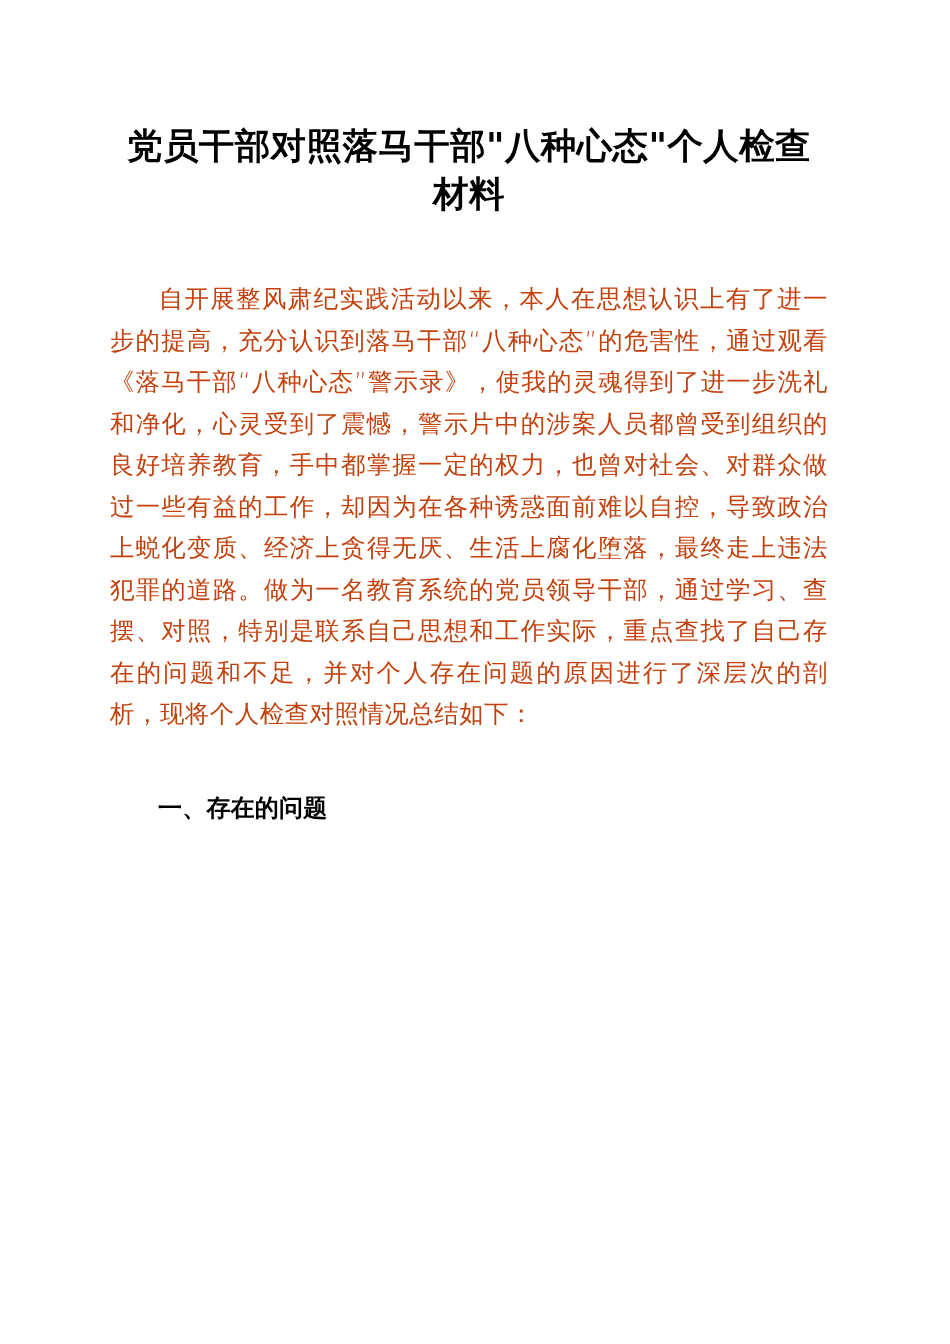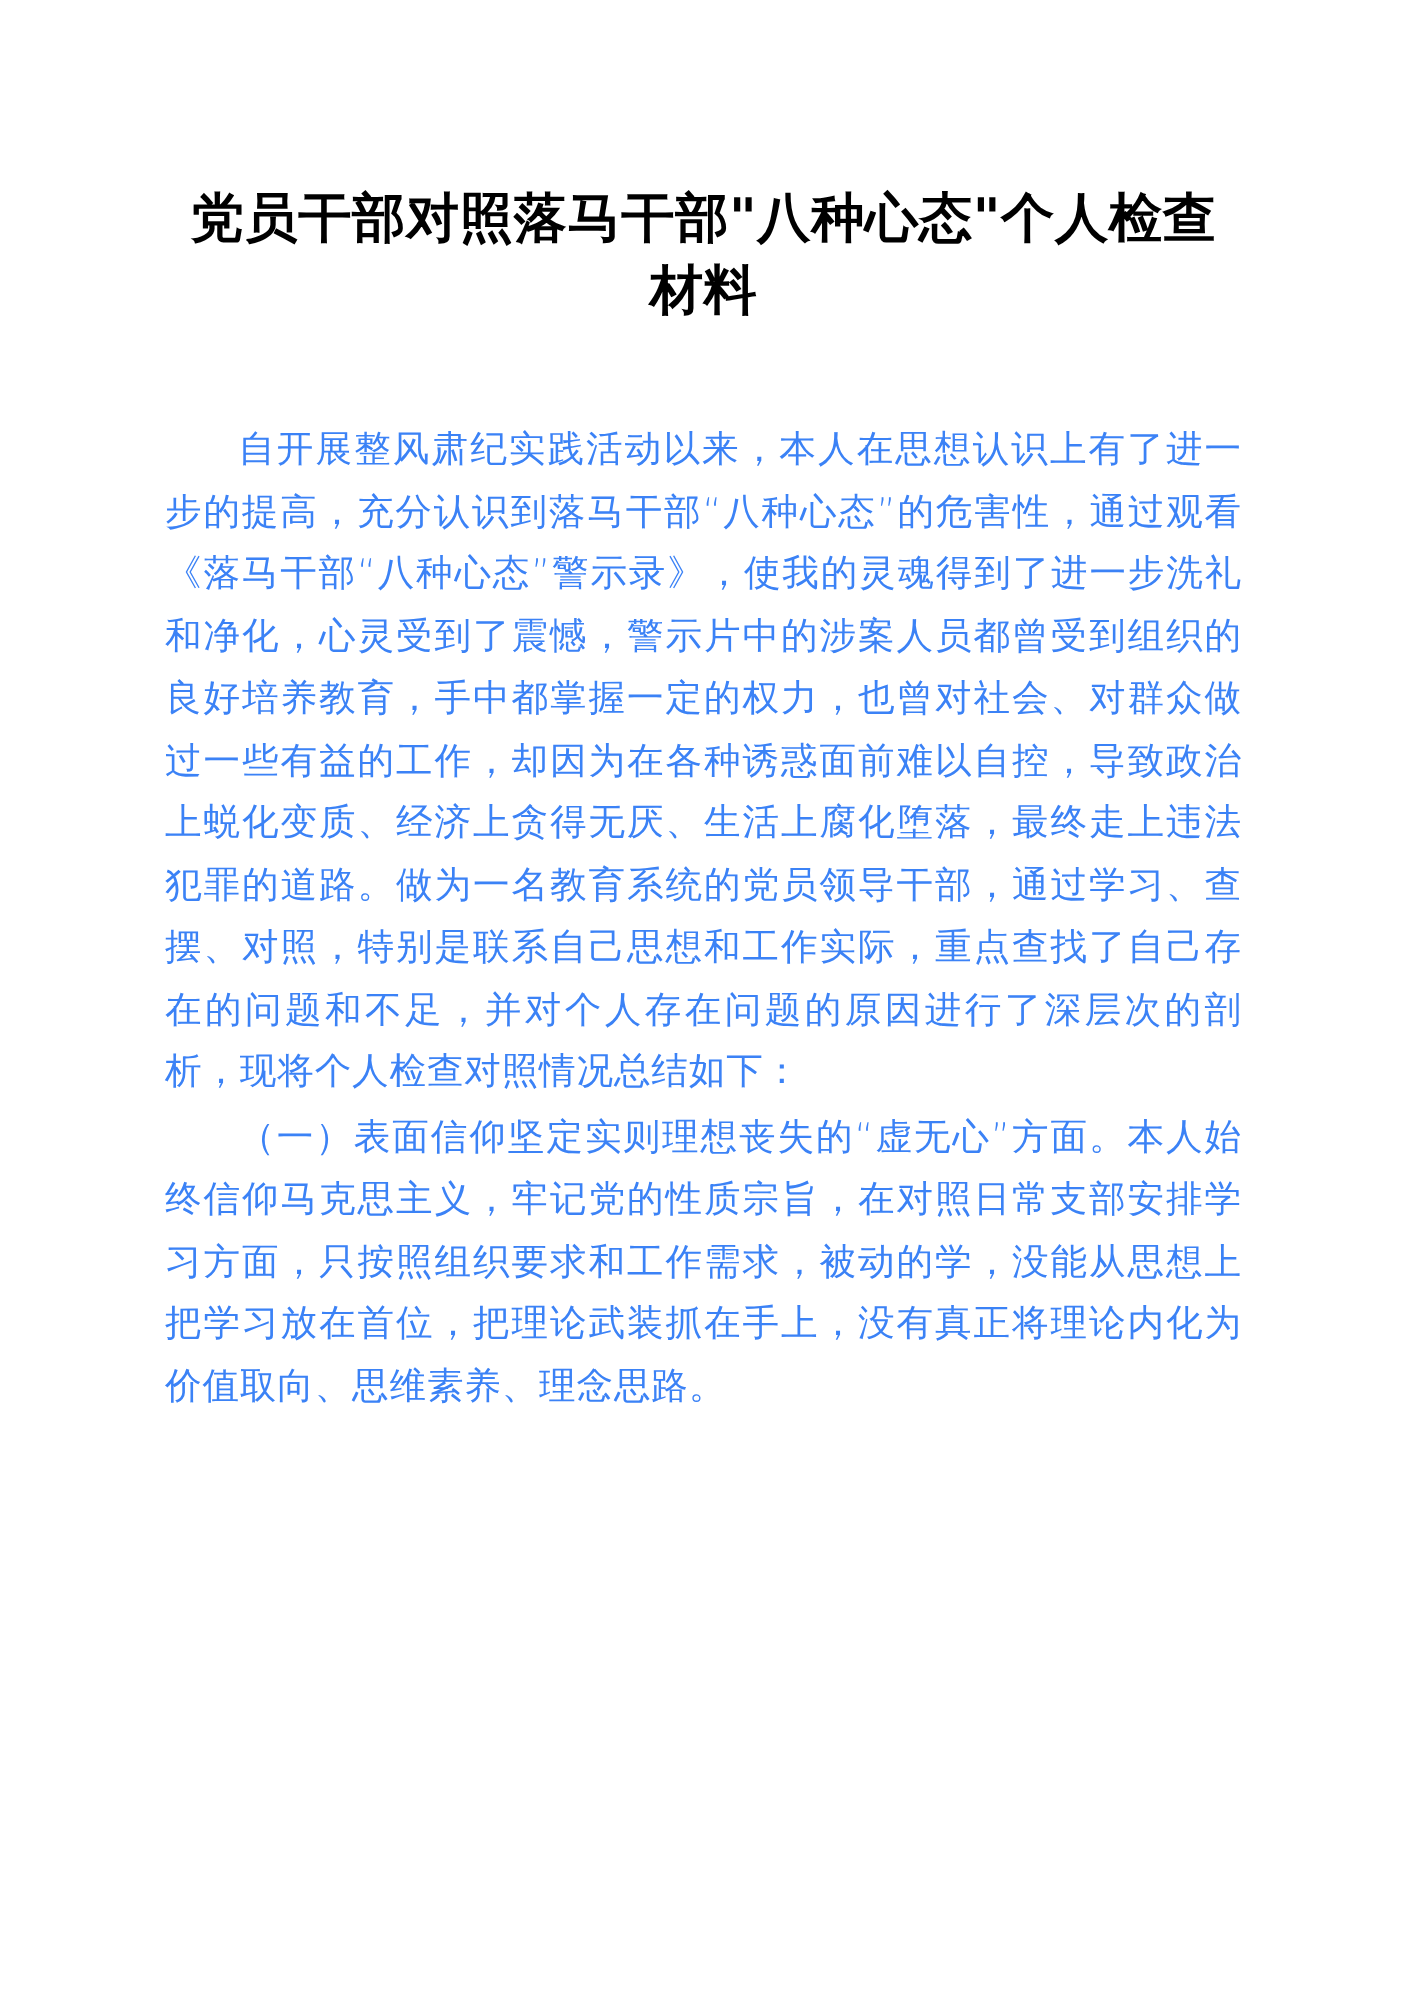--- a/index.html
+++ b/index.html
@@ -61,21 +61,21 @@
   .para {
     margin: 0;
     text-indent: 2em;
     font-family: "DejaVu Sans", "Liberation Sans", sans-serif;
     font-weight: 300;
     font-size: 24.4px;
     line-height: 41.5px;
     text-align: justify;
     text-justify: inter-character;
     letter-spacing: 0.55px;
-    color: #3b82f6;
+    color: #c2410c;
     word-break: break-all;
     -webkit-font-smoothing: antialiased;
   }
 
   .para.first-para {
     padding-top: 60px;
   }
 
   .para.sub-para {
     padding-top: 2px;
@@ -89,18 +89,18 @@
 </head>
 <body>
 
 <div class="page">
   <div class="content">
 
     <h1 class="doc-title">党员干部对照落马干部"八种心态"个人检查材料</h1>
 
     <p class="para first-para">自开展整风肃纪实践活动以来，本人在思想认识上有了进一步的提高，充分认识到落马干部“八种心态”的危害性，通过观看《落马干部“八种心态”警示录》，使我的灵魂得到了进一步洗礼和净化，心灵受到了震憾，警示片中的涉案人员都曾受到组织的良好培养教育，手中都掌握一定的权力，也曾对社会、对群众做过一些有益的工作，却因为在各种诱惑面前难以自控，导致政治上蜕化变质、经济上贪得无厌、生活上腐化堕落，最终走上违法犯罪的道路。做为一名教育系统的党员领导干部，通过学习、查摆、对照，特别是联系自己思想和工作实际，重点查找了自己存在的问题和不足，并对个人存在问题的原因进行了深层次的剖析，现将个人检查对照情况总结如下：</p>
 
+    <h2 class="section-heading">一、存在的问题</h2>
 
-    <p class="para sub-para">（一）表面信仰坚定实则理想丧失的“虚无心”方面。本人始终信仰马克思主义，牢记党的性质宗旨，在对照日常支部安排学习方面，只按照组织要求和工作需求，被动的学，没能从思想上把学习放在首位，把理论武装抓在手上，没有真正将理论内化为价值取向、思维素养、理念思路。</p>
 
 
   </div>
 </div>
 
 </body></html>

